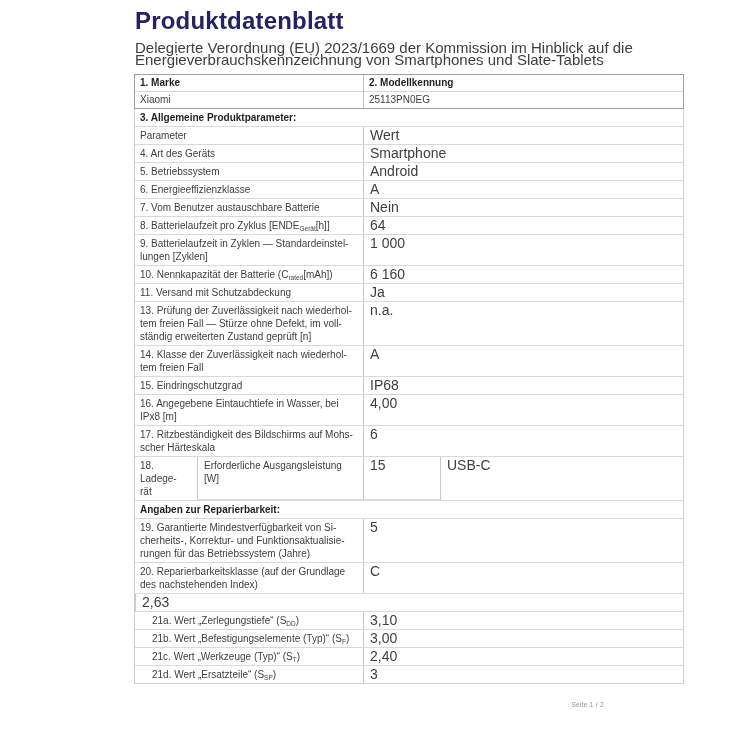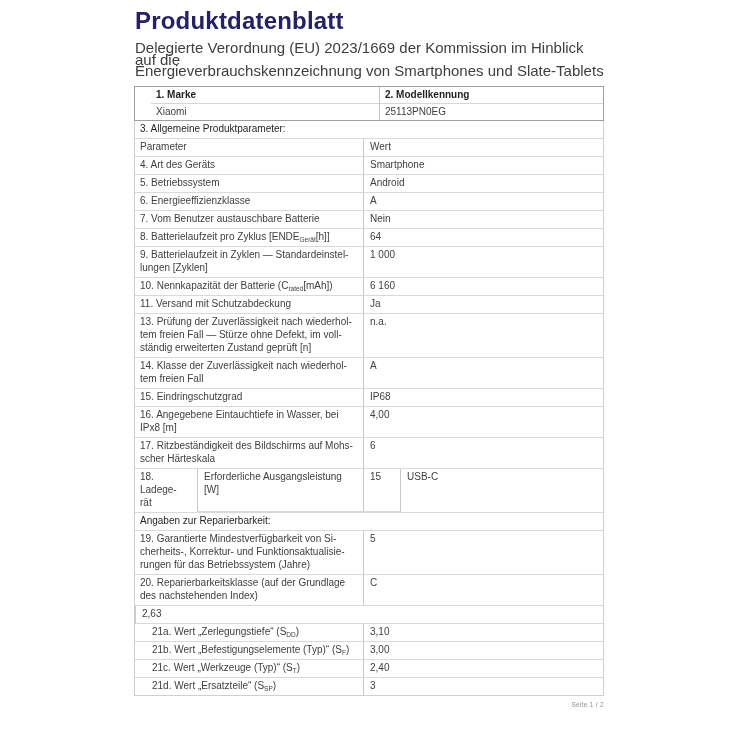--- a/index.html
+++ b/index.html
@@ -1,65 +1,64 @@
 <!DOCTYPE html>
 <html style="--title-color: #262163; --text-color: #3e3e3e; --head-color: #1f1f1f; --border-dark: #9e9e9e; --border-light: #cfcfcf;"><head>
 <meta charset="utf-8">
 <style>
   html,body { margin:0; padding:0; }
   body {
     width:736px; height:736px; background:#ffffff; overflow:hidden; position:relative;
     font-family:"Liberation Sans", sans-serif;
     -webkit-font-smoothing:antialiased;
   }
-  .sheet { position:absolute; left:134px; top:8px; width:470px; }
+  .sheet { position:absolute; left:134px; top:8px; width:550px; }
 
   .title {
     color:var(--title-color,#262163);
     font-size:24px; font-weight:700; letter-spacing:0.2px;
     margin:0 0 8px 1px; line-height:26px;
   }
   .subtitle {
     font-size:15px; color:var(--text-color,#3e3e3e); line-height:11.5px;
     white-space:pre-line; margin:0 0 9px 1px;
   }
 
   
   .brand-table {
     display:grid; grid-template-columns:228px 1fr;
     border:1px solid var(--border-dark,#9e9e9e);
     background:#fff;
-    padding-left:16px;
   }
   .brand-cell {
     box-sizing:border-box; padding:1px 6px 2px 5px;
     font-size:10px; line-height:13px; color:var(--text-color,#3e3e3e);
   }
   .brand-cell.hdr { font-weight:700; color:var(--head-color,#1f1f1f); border-bottom:1px solid #d6d6d6; }
   .brand-cell.col2 { border-left:1px solid #c2c2c2; }
 
   
   .main-table {
     border:1px solid var(--border-light,#cfcfcf); border-top:none; background:#fff;
   }
   .t-row { display:flex; border-bottom:1px solid #d9d9d9; }
   .t-row:last-child { border-bottom:none; }
   .section-row {
-    display:block; font-weight:400; color:var(--head-color,#1f1f1f);
+    display:block; font-weight:700; color:var(--head-color,#1f1f1f);
     font-size:10px; line-height:13px; padding:1.5px 5px 2.5px;
   }
   .c-label {
     box-sizing:border-box; width:228px; flex:0 0 228px;
     padding:1.5px 8px 2.5px 5px; font-size:10px; line-height:13px;
     color:var(--text-color,#3e3e3e); white-space:pre-line;
   }
   .c-label.indent { padding-left:17px; }
   .c-value {
     box-sizing:border-box; flex:1; border-left:1px solid #c9c9c9;
-    padding:1.5px 6px 2.5px 6px; font-size:10px; line-height:13px;
+    padding:1.5px 6px 2.5px 6px; font-size:14px; line-height:13px;
     color:var(--text-color,#3e3e3e); white-space:pre-line;
   }
   
   .c-label.narrow { width:62px; flex:0 0 62px; }
   .nest-col { flex:1; display:flex; flex-direction:row; }
   .nest-row { display:flex; border-bottom:1px solid #d9d9d9; flex:1; }
   .nest-row:last-child { border-bottom:none; }
   .c-sublabel {
     box-sizing:border-box; width:166px; flex:0 0 166px; border-left:1px solid #c9c9c9;
     padding:1.5px 8px 2.5px 6px; font-size:10px; line-height:13px;

